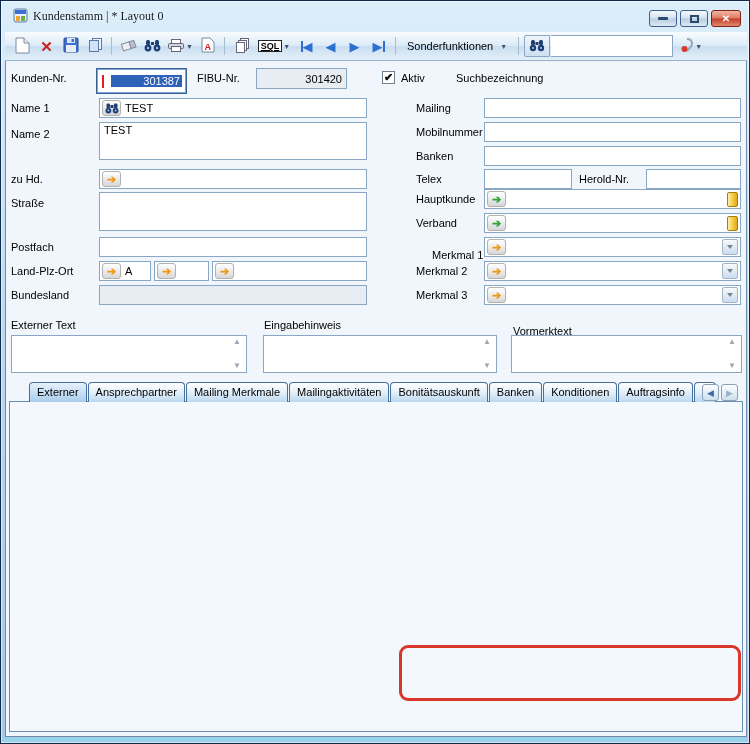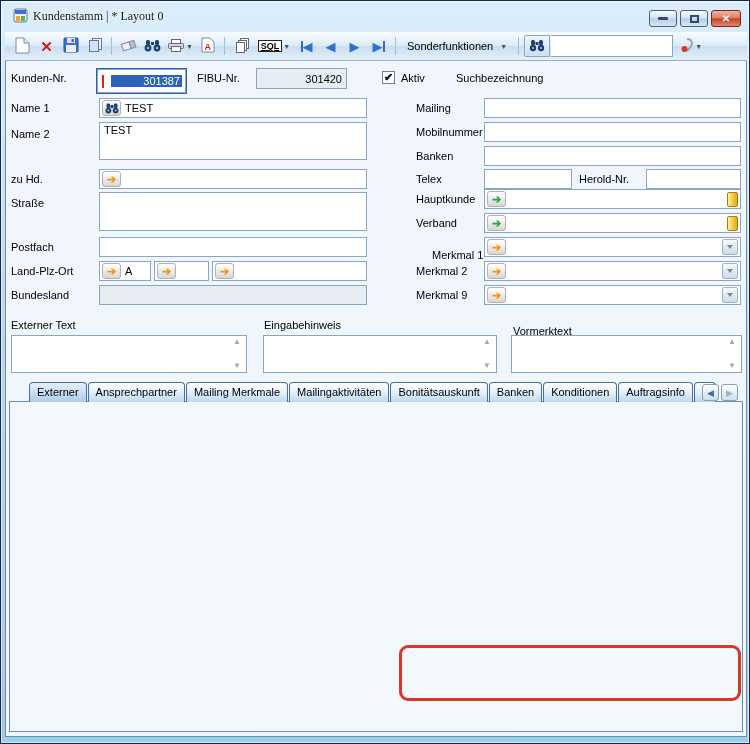--- a/index.html
+++ b/index.html
@@ -324,21 +324,21 @@
       <span class="val"></span>
       <span class="dd">
         <i></i>
       </span>
     </div>
 
   <div class="lbl" style="left:10px;top:288px;">Bundesland</div>
   <div class="fld gray" style="left:98px;top:284px;width:268px;">
       <span class="val"></span>
     </div>
-  <div class="lbl" style="left:415px;top:288px;">Merkmal 9</div>
+  <div class="lbl" style="left:415px;top:288px;">Merkmal 3</div>
   <div class="fld" style="left:483px;top:284px;width:257px;">
       <span class="abtn">
         <span class="oarr">➔</span>
       </span>
       <span class="val"></span>
       <span class="dd">
         <i></i>
       </span>
     </div>
 

